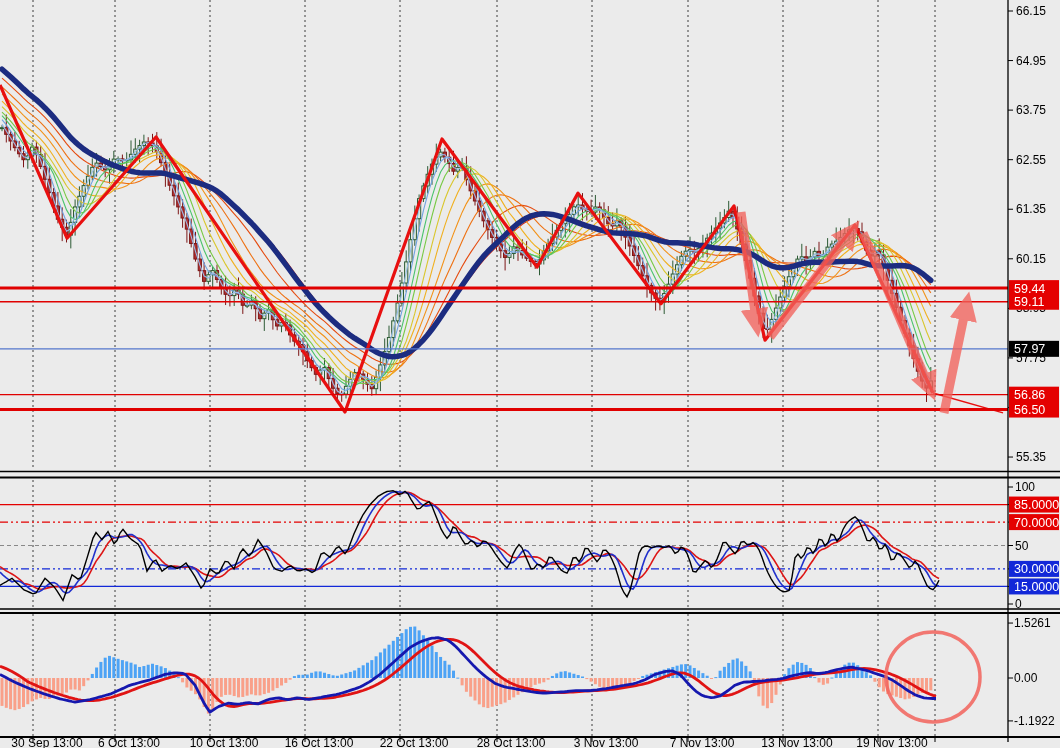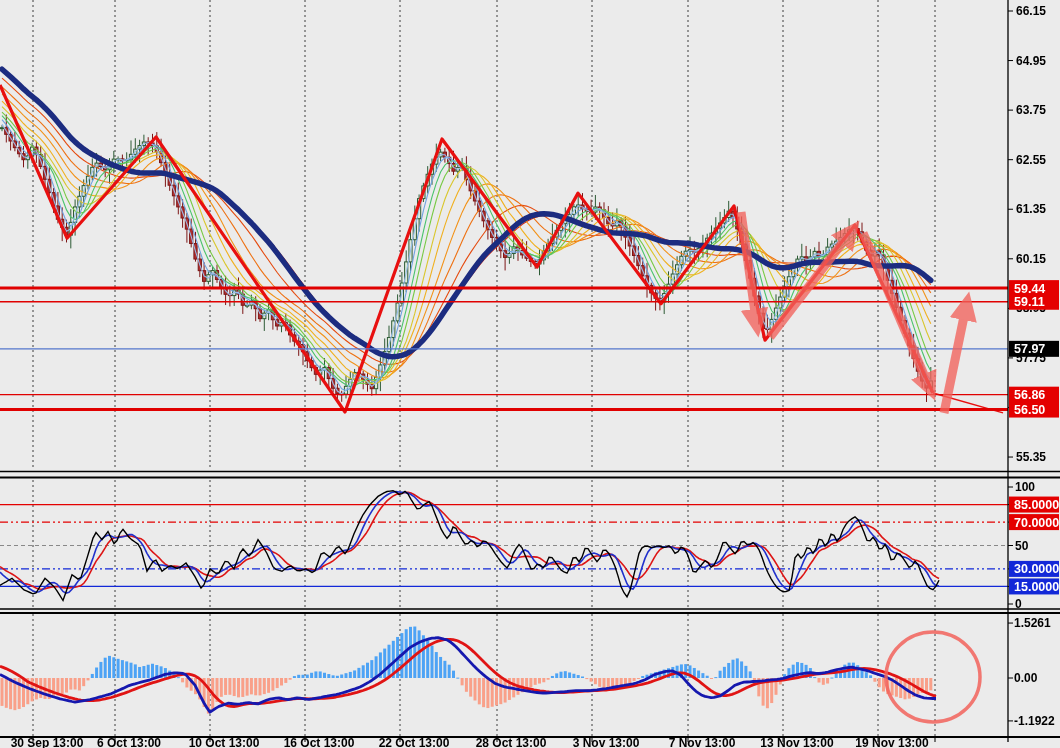--- a/index.html
+++ b/index.html
@@ -1,16 +1,16 @@
 <!DOCTYPE html>
 <html><head>
 <meta charset="utf-8">
 <style>
   html,body{margin:0;padding:0;background:#ebebeb;width:1060px;height:748px;overflow:hidden;}
-  #stage{position:relative;width:938px;height:748px;font-family:"Liberation Sans",sans-serif;font-weight:bold;}
+  #stage{position:relative;width:938px;height:748px;font-family:"Liberation Sans",sans-serif;}
   svg{display:block;}
   text{font-family:"Liberation Sans",sans-serif;}
 </style>
 </head>
 <body>
 
 <div id="stage">
   <svg id="chart" width="1060" height="748" viewBox="0 0 1060 748">
       <rect x="0" y="0" width="1060" height="748" fill="#ebebeb"></rect>
       <defs>

